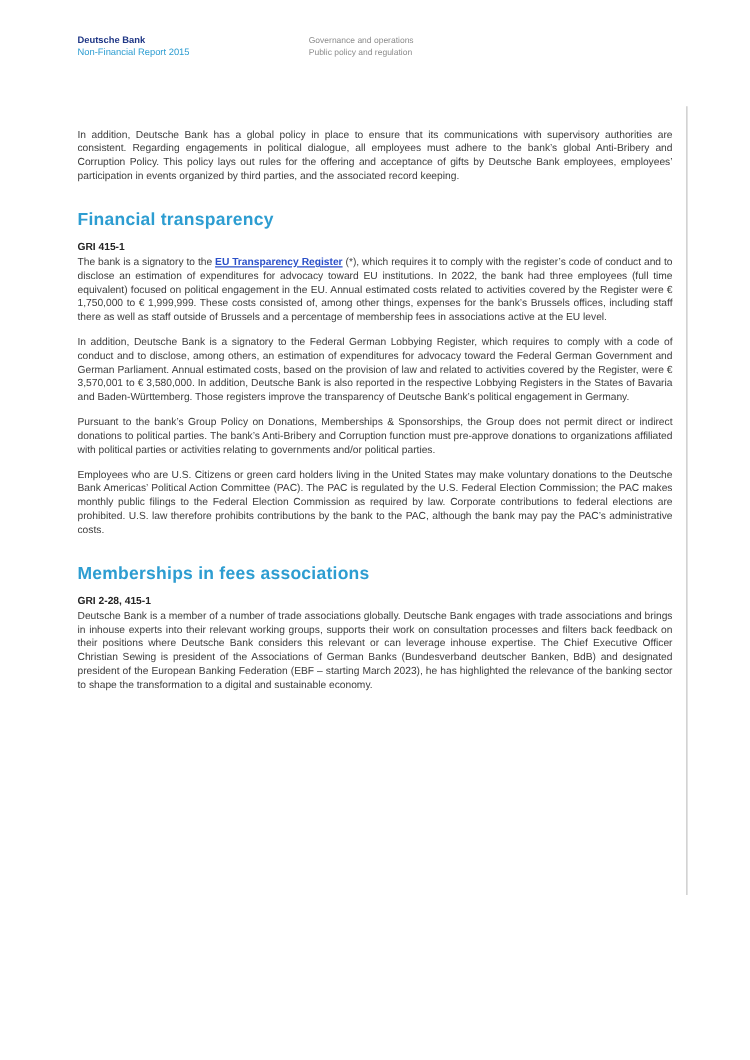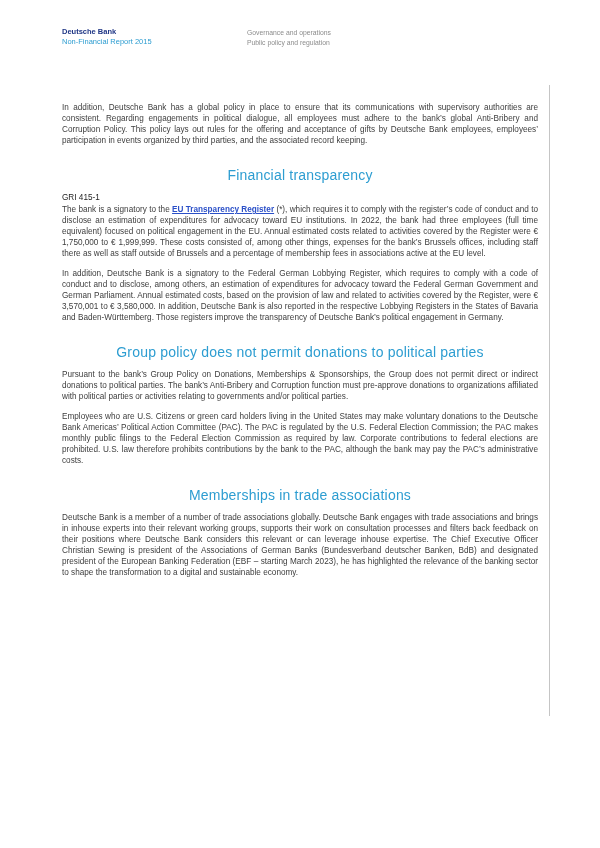--- a/index.html
+++ b/index.html
@@ -30,27 +30,26 @@
   }
   .content{
     position:absolute;left:62px;top:102px;width:476px;
   }
   p.body{
     font-size:8.2px;line-height:11px;
     text-align:justify;color:var(--body-text);
     margin:0 0 9px 0;
   }
   h2.section{
-    font-size:14px;font-weight:400;letter-spacing:0.2px;
+    font-size:14px;font-weight:700;letter-spacing:0.2px;
     color:var(--accent-blue);
     margin:21px 0 9px 0;
-    text-align:center;
   }
   .gri{
-    font-size:8.2px;font-weight:400;color:#242424;
+    font-size:8.2px;font-weight:700;color:#242424;
     margin:0 0 1px 0;line-height:11px;
   }
   a.doclink{
     color:var(--link-blue);
     font-weight:700;
     cursor:pointer;
   }
   .vrule{
     position:absolute;left:549px;top:85px;
     width:1px;height:717px;background:var(--rule-gray);
@@ -76,25 +75,25 @@
 
   <div class="content">
 
     <p class="body">In addition, Deutsche Bank has a global policy in place to ensure that its communications with supervisory authorities are consistent. Regarding engagements in political dialogue, all employees must adhere to the bank’s global Anti-Bribery and Corruption Policy. This policy lays out rules for the offering and acceptance of gifts by Deutsche Bank employees, employees’ participation in events organized by third parties, and the associated record keeping.</p>
 
     <h2 class="section">Financial transparency</h2>
     <div class="gri">GRI 415-1</div>
     <p class="body"><span>The bank is a signatory to the </span><a class="doclink" href="#">EU Transparency Register</a><span> (*), which requires it to comply with the register’s code of conduct and to disclose an estimation of expenditures for advocacy toward EU institutions. In 2022, the bank had three employees (full time equivalent) focused on political engagement in the EU. Annual estimated costs related to activities covered by the Register were € 1,750,000 to € 1,999,999. These costs consisted of, among other things, expenses for the bank’s Brussels offices, including staff there as well as staff outside of Brussels and a percentage of membership fees in associations active at the EU level.</span></p>
     <p class="body">In addition, Deutsche Bank is a signatory to the Federal German Lobbying Register, which requires to comply with a code of conduct and to disclose, among others, an estimation of expenditures for advocacy toward the Federal German Government and German Parliament. Annual estimated costs, based on the provision of law and related to activities covered by the Register, were € 3,570,001 to € 3,580,000. In addition, Deutsche Bank is also reported in the respective Lobbying Registers in the States of Bavaria and Baden-Württemberg. Those registers improve the transparency of Deutsche Bank’s political engagement in Germany.</p>
 
-    <h2 class="section">Group policy does not permit donations to political parties</h2>
     <p class="body">Pursuant to the bank’s Group Policy on Donations, Memberships &amp; Sponsorships, the Group does not permit direct or indirect donations to political parties. The bank’s Anti-Bribery and Corruption function must pre-approve donations to organizations affiliated with political parties or activities relating to governments and/or political parties.</p>
     <p class="body">Employees who are U.S. Citizens or green card holders living in the United States may make voluntary donations to the Deutsche Bank Americas’ Political Action Committee (PAC). The PAC is regulated by the U.S. Federal Election Commission; the PAC makes monthly public filings to the Federal Election Commission as required by law. Corporate contributions to federal elections are prohibited. U.S. law therefore prohibits contributions by the bank to the PAC, although the bank may pay the PAC’s administrative costs.</p>
 
-    <h2 class="section">Memberships in trade associations</h2>
+    <h2 class="section">Memberships in fees associations</h2>
+    <div class="gri">GRI 2-28, 415-1</div>
     <p class="body">Deutsche Bank is a member of a number of trade associations globally. Deutsche Bank engages with trade associations and brings in inhouse experts into their relevant working groups, supports their work on consultation processes and filters back feedback on their positions where Deutsche Bank considers this relevant or can leverage inhouse expertise. The Chief Executive Officer Christian Sewing is president of the Associations of German Banks (Bundesverband deutscher Banken, BdB) and designated president of the European Banking Federation (EBF – starting March 2023), he has highlighted the relevance of the banking sector to shape the transformation to a digital and sustainable economy.</p>
 
   </div>
 
   <div class="vrule"></div>
 
   <div class="pagenum">82</div>
 
 </div>
 

